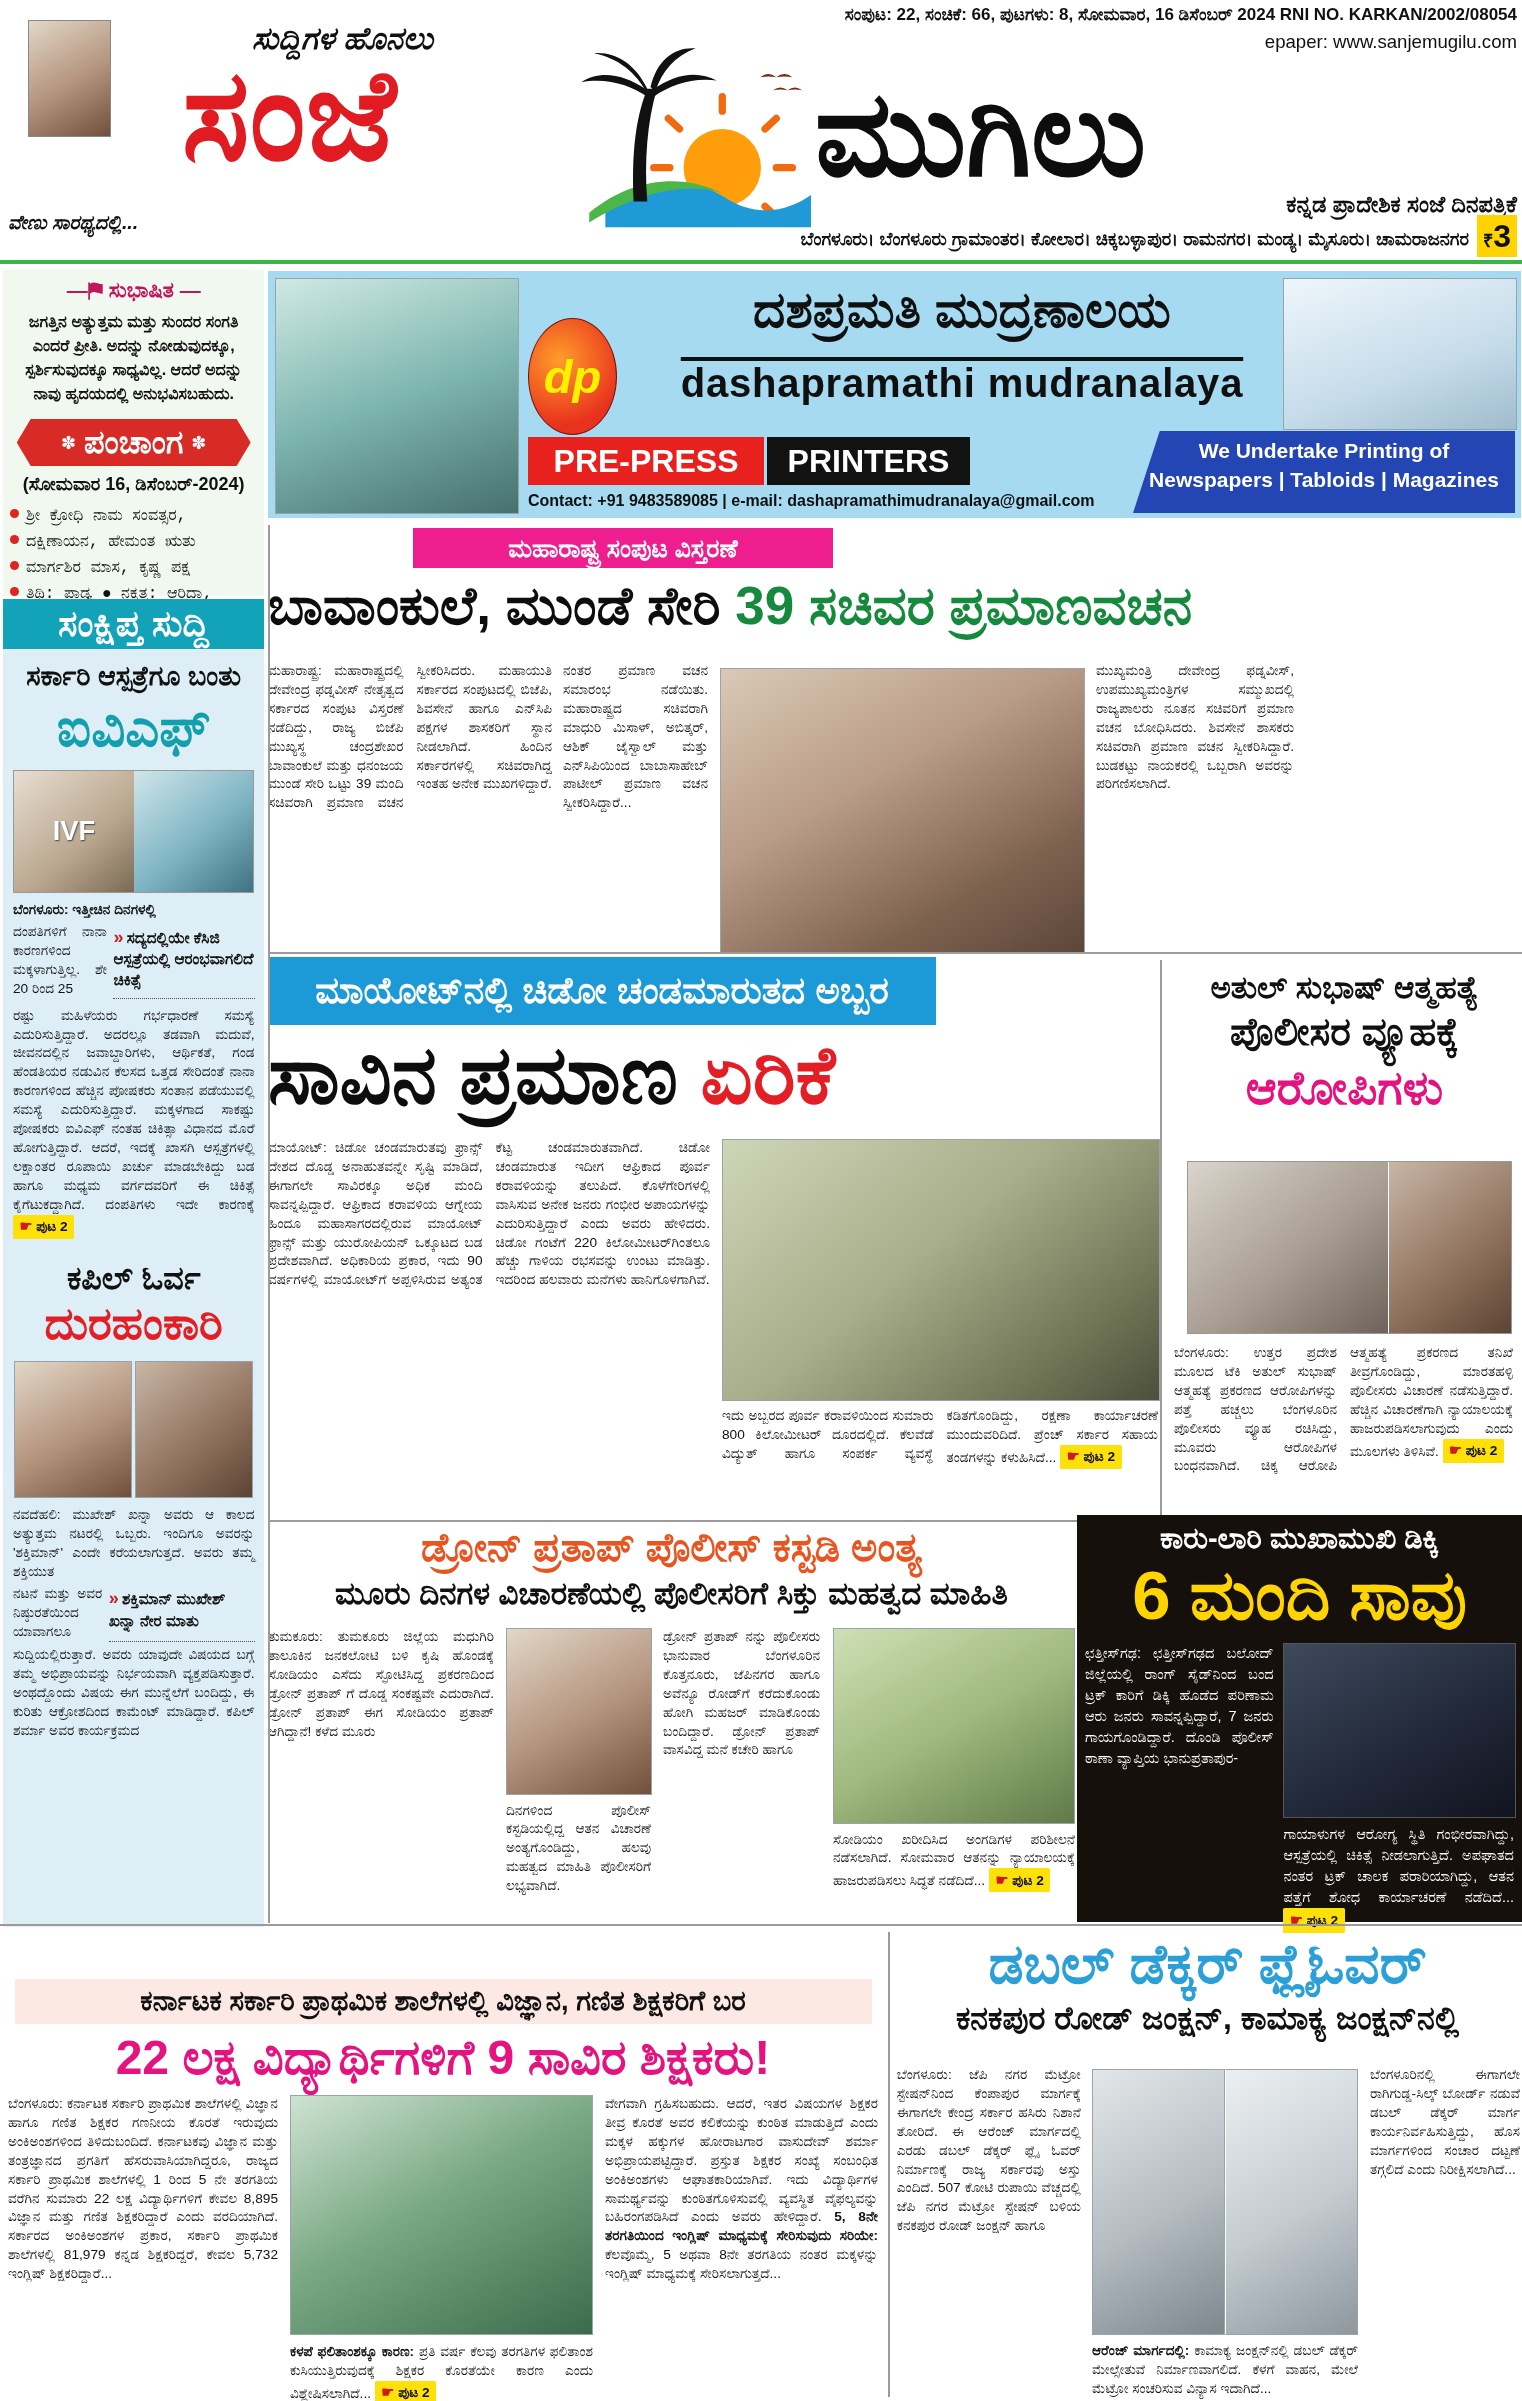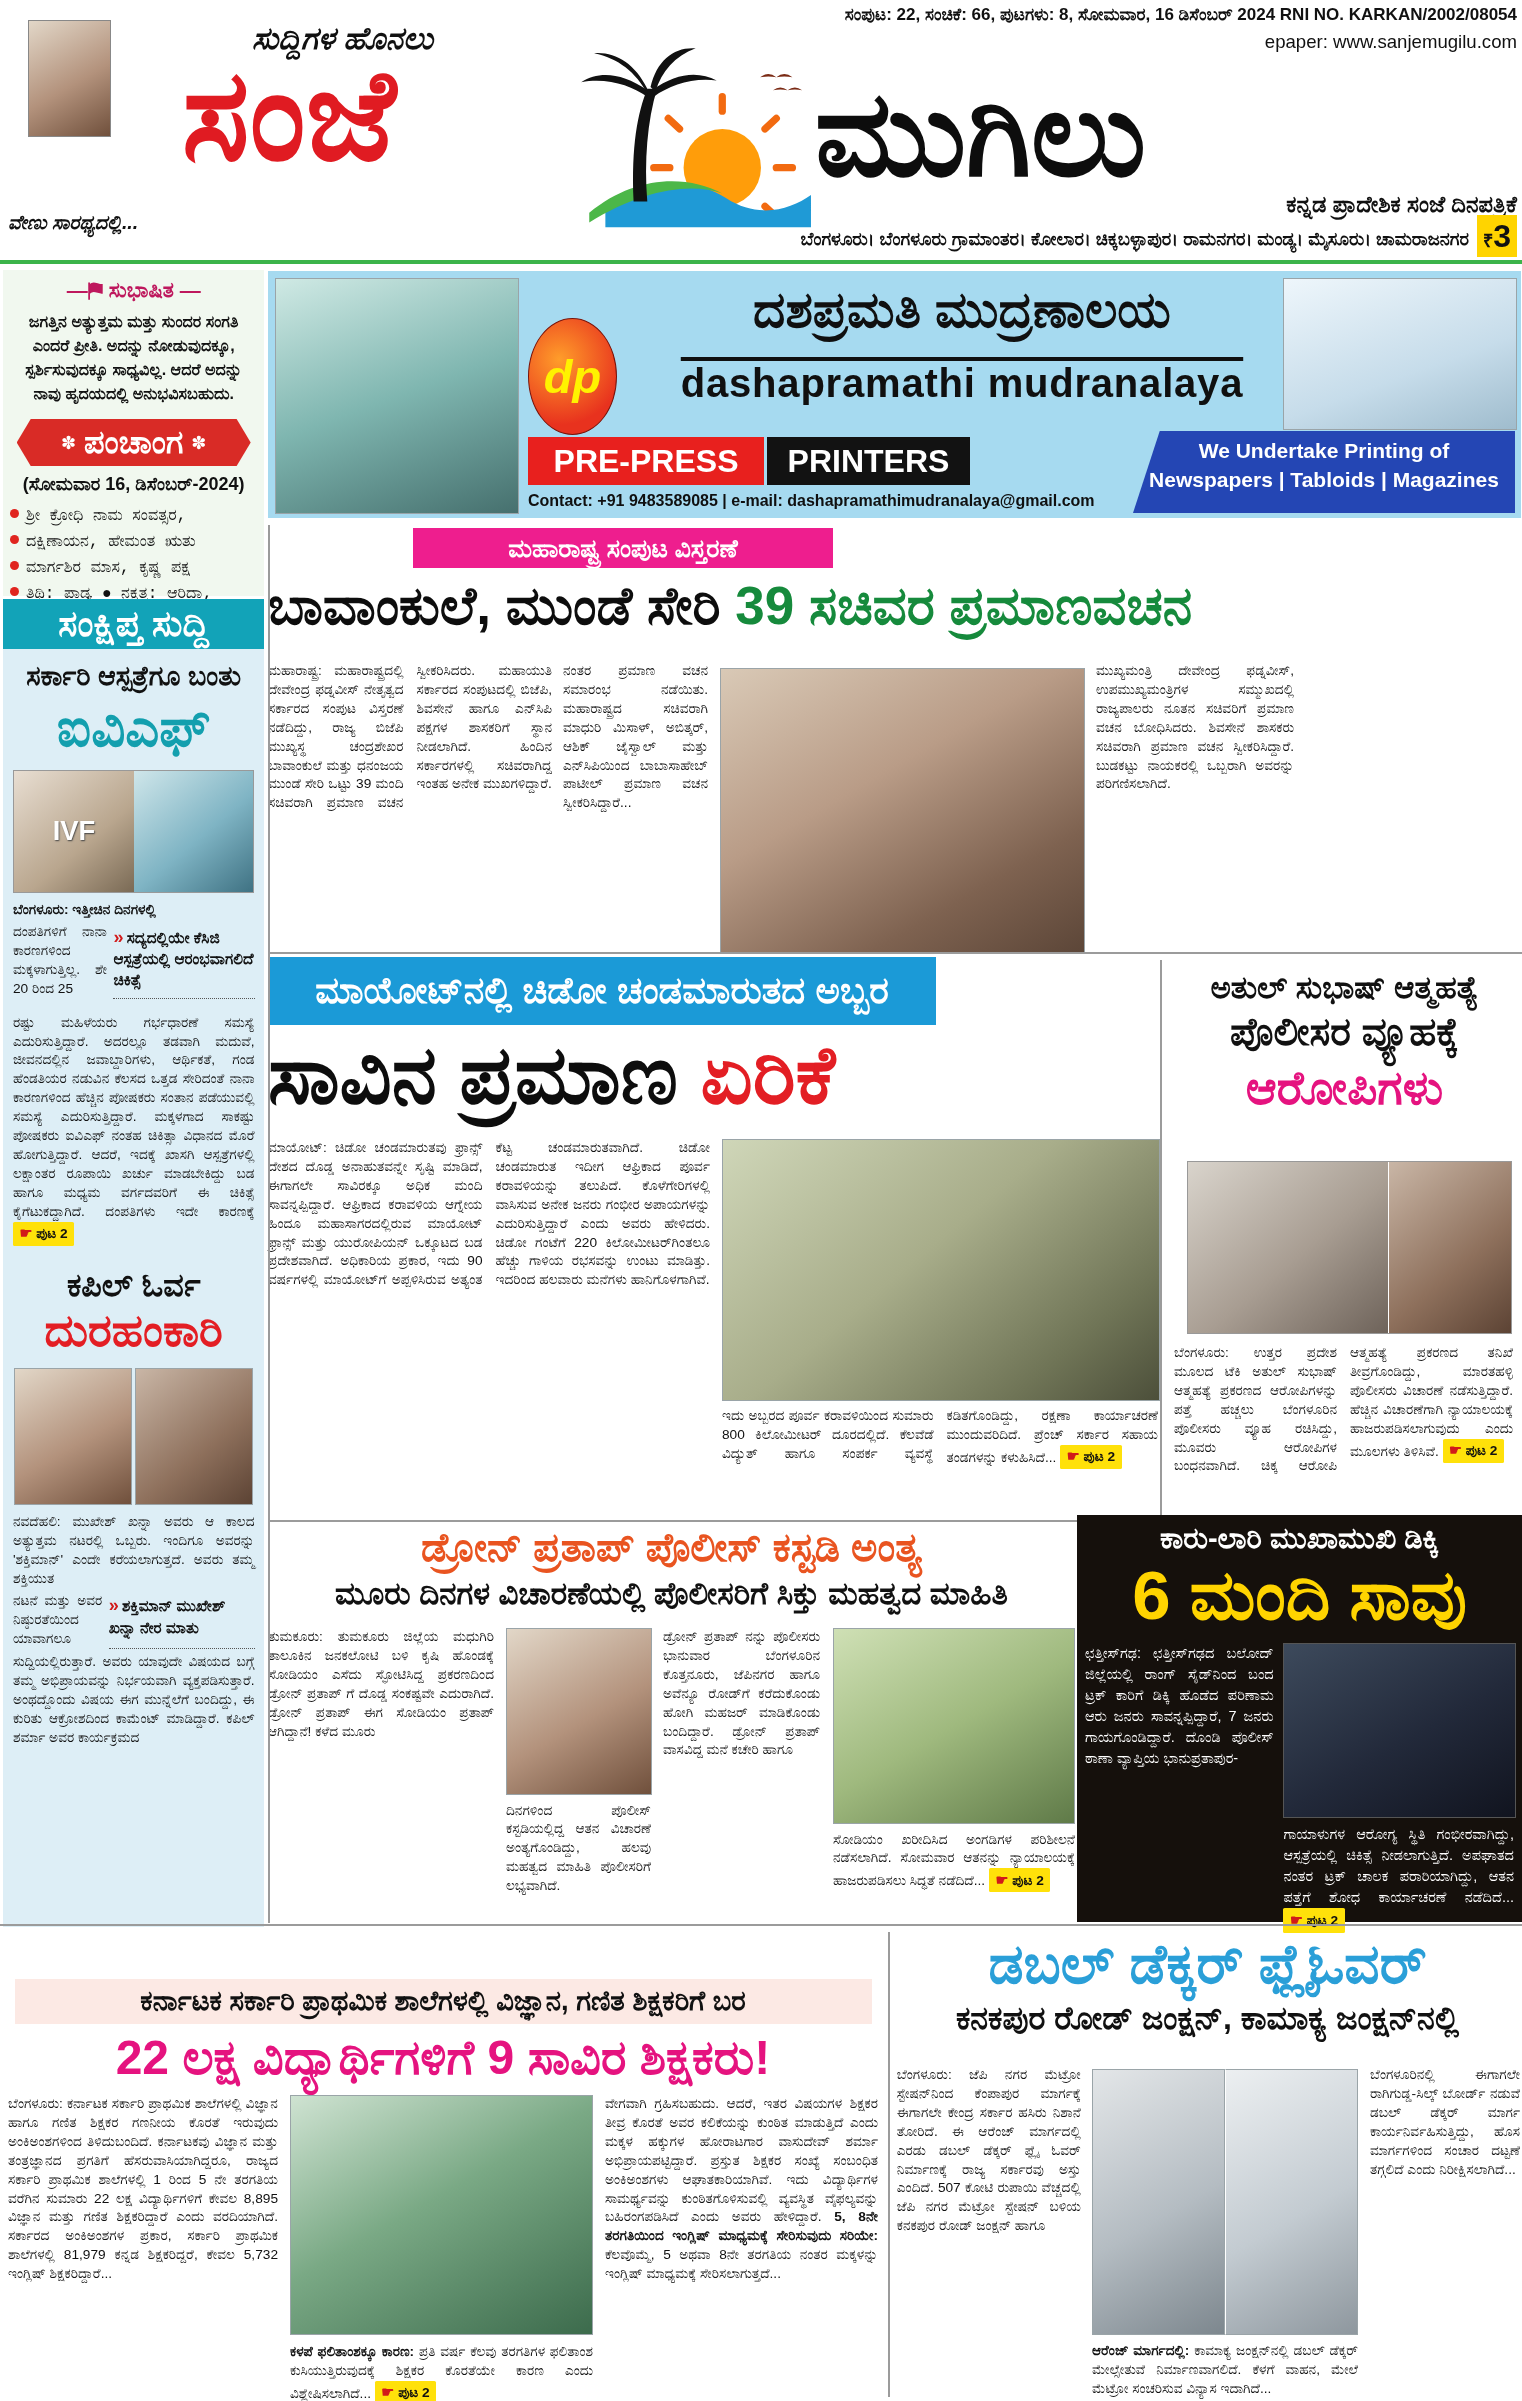--- a/index.html
+++ b/index.html
@@ -166,21 +166,21 @@
     </div>
     <div class="body-txt j">
       <span class="lead-city">ಬೆಂಗಳೂರು: ಇತ್ತೀಚಿನ ದಿನಗಳಲ್ಲಿ</span>
     </div>
     <div style="display:flex;gap:6.5px;margin-top:3.2px;">
       <div class="body-txt j" style="width:40%;">ದಂಪತಿಗಳಿಗೆ ನಾನಾ ಕಾರಣಗಳಿಂದ ಮಕ್ಕಳಾಗುತ್ತಿಲ್ಲ. ಶೇ 20 ರಿಂದ 25</div>
       <div class="pull b" style="width:60%;font-size:15.3px;line-height:1.35;">
         <span class="pq-mark">»</span><span>ಸದ್ಯದಲ್ಲಿಯೇ ಕೆಸಿಜಿ ಆಸ್ಪತ್ರೆಯಲ್ಲಿ ಆರಂಭವಾಗಲಿದೆ ಚಿಕಿತ್ಸೆ</span>
       </div>
     </div>
-    <div class="body-txt j" style="margin-top:15px;">
+    <div class="body-txt j" style="margin-top:8px;">
       <span>ರಷ್ಟು ಮಹಿಳೆಯರು ಗರ್ಭಧಾರಣೆ ಸಮಸ್ಯೆ ಎದುರಿಸುತ್ತಿದ್ದಾರೆ. ಅದರಲ್ಲೂ ತಡವಾಗಿ ಮದುವೆ, ಜೀವನದಲ್ಲಿನ ಜವಾಬ್ದಾರಿಗಳು, ಆರ್ಥಿಕತೆ, ಗಂಡ ಹೆಂಡತಿಯರ ನಡುವಿನ ಕೆಲಸದ ಒತ್ತಡ ಸೇರಿದಂತೆ ನಾನಾ ಕಾರಣಗಳಿಂದ ಹೆಚ್ಚಿನ ಪೋಷಕರು ಸಂತಾನ ಪಡೆಯುವಲ್ಲಿ ಸಮಸ್ಯೆ ಎದುರಿಸುತ್ತಿದ್ದಾರೆ. ಮಕ್ಕಳಗಾದ ಸಾಕಷ್ಟು ಪೋಷಕರು ಐವಿಎಫ್ ನಂತಹ ಚಿಕಿತ್ಸಾ ವಿಧಾನದ ಮೊರೆ ಹೋಗುತ್ತಿದ್ದಾರೆ. ಆದರೆ, ಇದಕ್ಕೆ ಖಾಸಗಿ ಆಸ್ಪತ್ರೆಗಳಲ್ಲಿ ಲಕ್ಷಾಂತರ ರೂಪಾಯಿ ಖರ್ಚು ಮಾಡಬೇಕಿದ್ದು ಬಡ ಹಾಗೂ ಮಧ್ಯಮ ವರ್ಗದವರಿಗೆ ಈ ಚಿಕಿತ್ಸೆ ಕೈಗೆಟುಕದ್ದಾಗಿದೆ. ದಂಪತಿಗಳು ಇದೇ ಕಾರಣಕ್ಕೆ</span>
       <span class="cont"><span class="arr">☛</span> <span>ಪುಟ 2</span></span>
     </div>
 
     <div class="ctr b" style="font-size:32px;margin-top:21px;">ಕಪಿಲ್ ಓರ್ವ</div>
     <div class="ctr b" style="font-size:45px;color:#e31e24;margin-top:1.6px;">ದುರಹಂಕಾರಿ</div>
     <div style="display:flex;gap:3.2px;width:239px;height:137px;margin:9.7px auto 8px auto;">
       <div class="photo ph-man" style="width:50%;"></div>
       <div class="photo ph-atul-inset" style="width:50%;"></div>
     </div>

